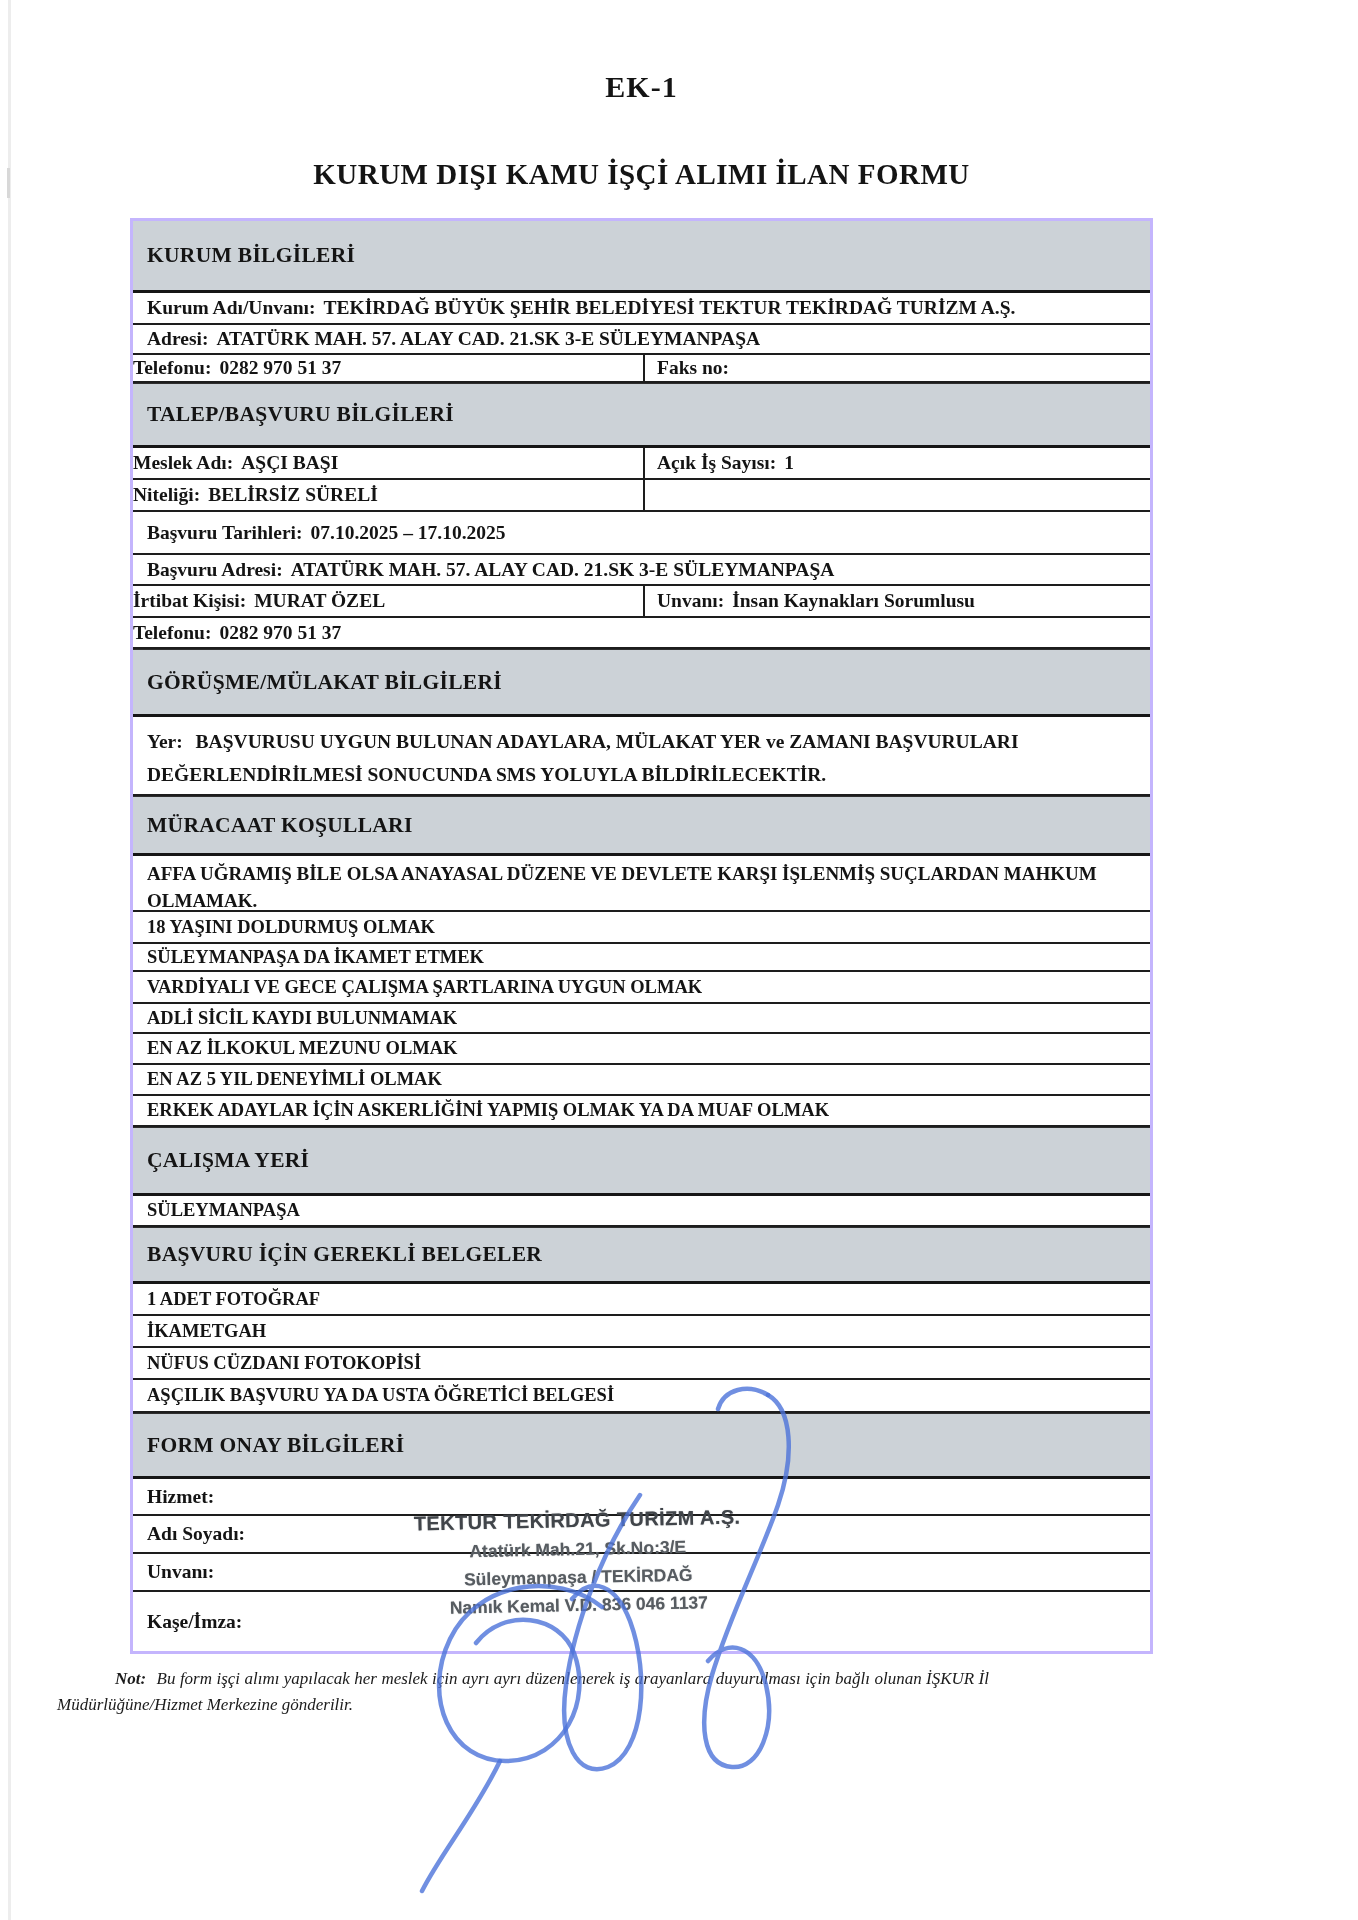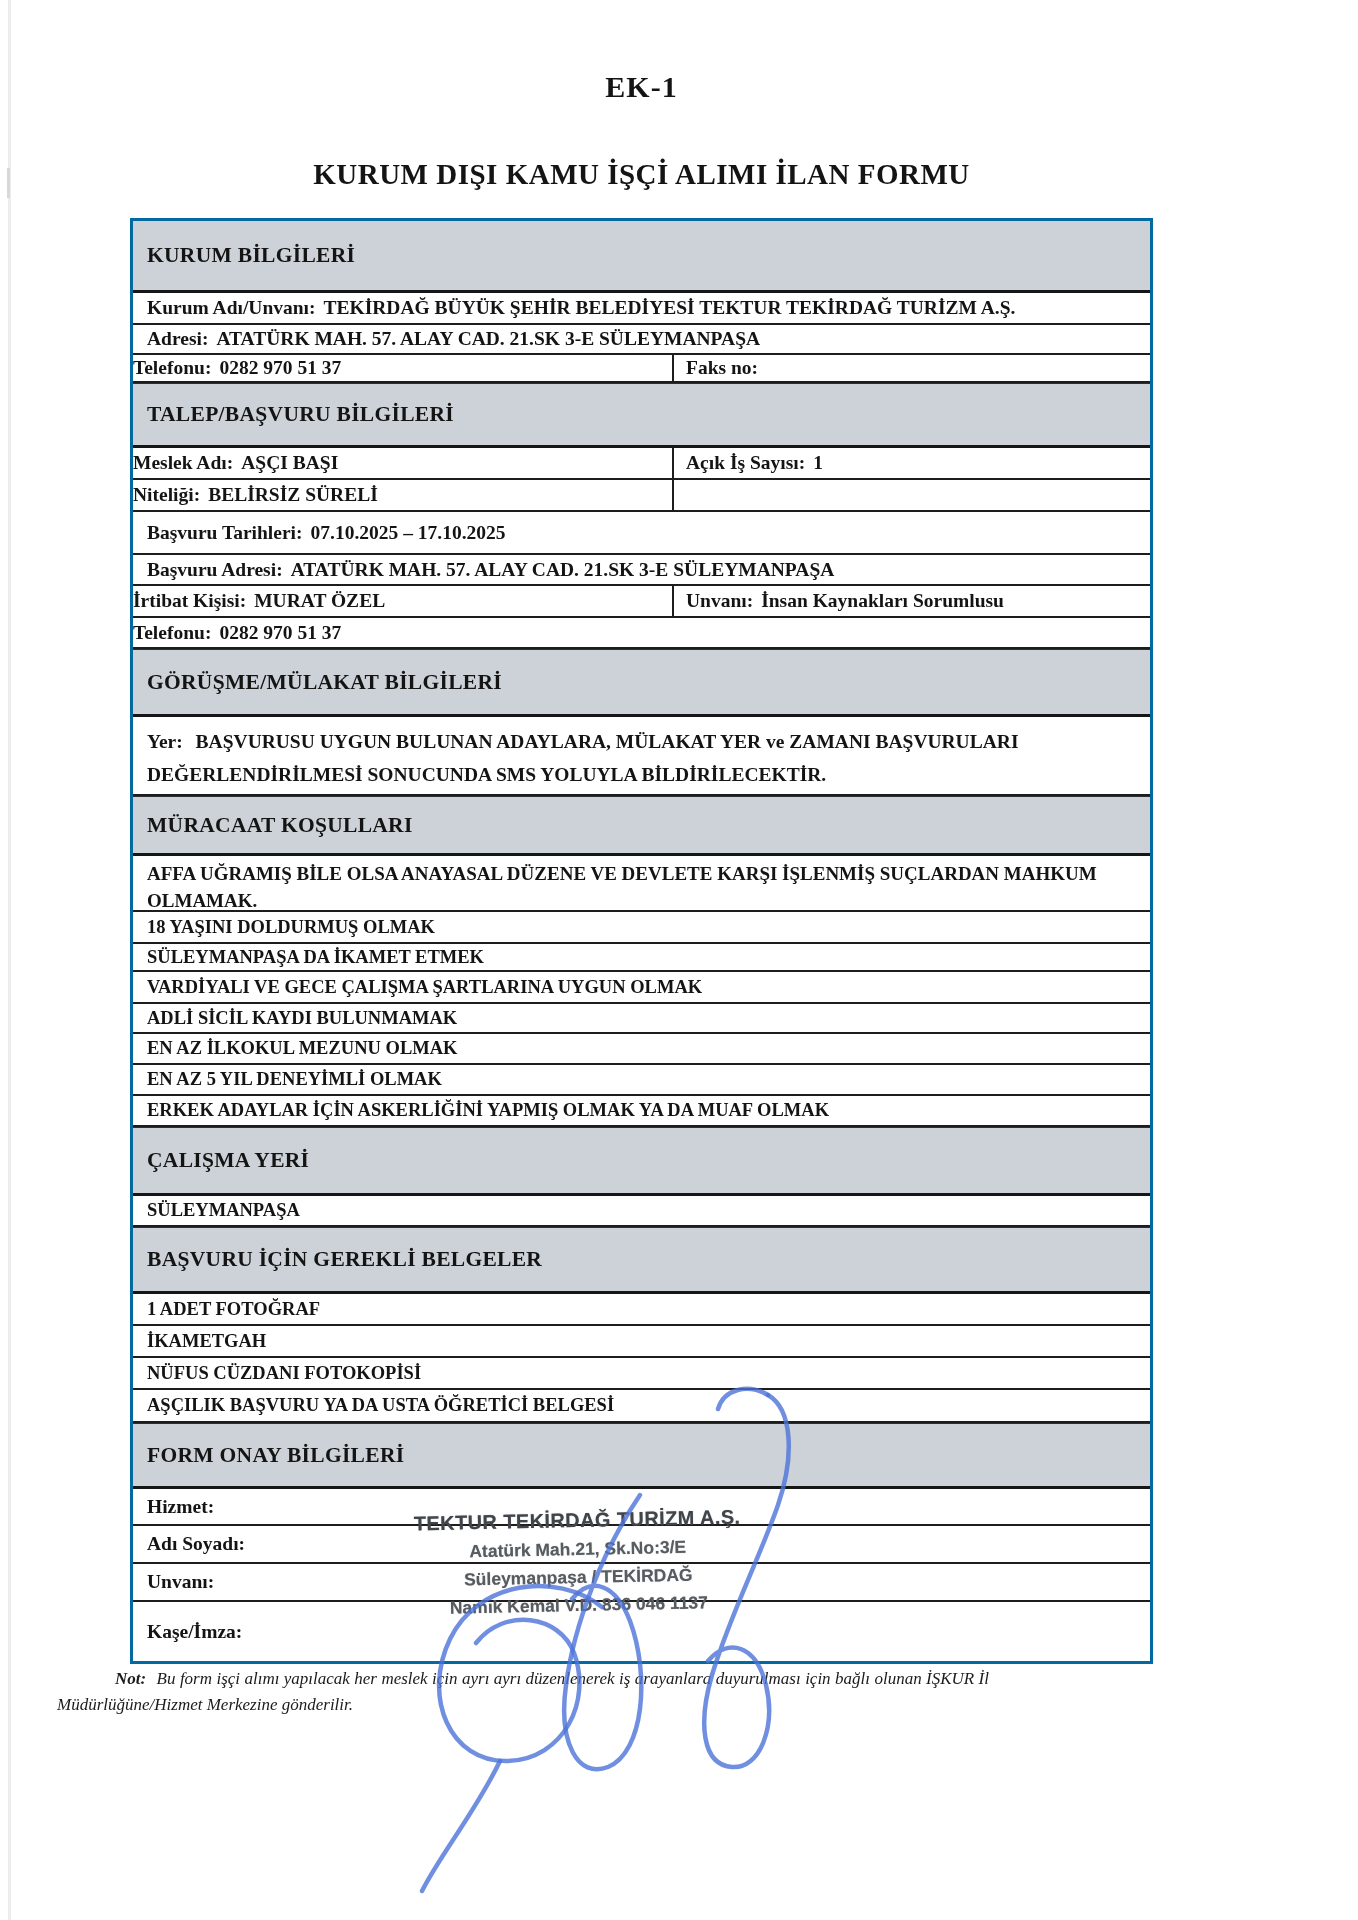--- a/index.html
+++ b/index.html
@@ -8,32 +8,32 @@
   *{box-sizing:border-box;}
 
   .streak{position:absolute;left:8px;top:0;width:3px;height:100%;background:#ededed;}
   .streak2{position:absolute;left:7px;top:168px;width:3px;height:30px;background:#d8d8d8;}
 
   .ek{position:absolute;top:70px;left:130px;width:1023px;text-align:center;
       font-size:30px;font-weight:700;letter-spacing:1px;}
   .title{position:absolute;top:158px;left:130px;width:1023px;text-align:center;
       font-size:29px;font-weight:700;letter-spacing:.5px;margin:0;}
 
-  .tbl{position:absolute;top:218px;left:130px;width:1023px;border:3px solid #0369a1;
+  .tbl{position:absolute;top:218px;left:130px;width:1023px;border:3px solid #c4b5fd;
        background:#fff;z-index:1;}
 
   .sect{background:#ccd2d7;display:flex;align-items:center;padding-left:14px;
         font-size:21.5px;font-weight:700;letter-spacing:.3px;
         border-bottom:3px solid #161616;border-top:1px solid #2e2e2e;}
   .t-row{display:flex;align-items:center;padding-left:14px;
         border-bottom:2px solid #1d1d1d;font-size:19.5px;font-weight:700;}
   .t-split{display:flex;align-items:stretch;border-bottom:2px solid #1d1d1d;
         font-size:19.5px;font-weight:700;}
   .cl{width:510px;display:flex;align-items:center;}
-  .cr{flex:1;display:flex;align-items:center;padding-left:12px;border-left:2px solid #1d1d1d;margin-left:29px;}
+  .cr{flex:1;display:flex;align-items:center;padding-left:12px;border-left:2px solid #1d1d1d;}
   .para{display:block;padding:8px 0 0 14px;line-height:33px;font-size:19.5px;
         font-weight:700;border-bottom:2px solid #1d1d1d;}
   .para.tight{line-height:27px;padding-top:4px;}
   .lbl{margin-right:8px;white-space:nowrap;}
   .nob{border-bottom:none;}
 
   .note{position:absolute;top:1666px;left:57px;width:932px;font-size:17px;
         font-style:italic;line-height:26px;text-align:justify;color:#1b1b1b;
         text-indent:58px;z-index:1;margin:0;}
   .note .np{font-weight:700;margin-right:6px;}
@@ -146,21 +146,21 @@
     <div class="t-row" style="height:30px;font-size:18.5px">ADLİ SİCİL KAYDI BULUNMAMAK</div>
     <div class="t-row" style="height:31px;font-size:18.5px">EN AZ İLKOKUL MEZUNU OLMAK</div>
     <div class="t-row" style="height:31px;font-size:18.5px">EN AZ 5 YIL DENEYİMLİ OLMAK</div>
     <div class="t-row" style="height:31px;font-size:18.5px">ERKEK ADAYLAR İÇİN ASKERLİĞİNİ YAPMIŞ OLMAK YA DA MUAF OLMAK</div>
 
     <div class="sect" style="height:69px">
       <span>ÇALIŞMA YERİ</span>
     </div>
     <div class="t-row" style="height:31px;font-size:18.5px">SÜLEYMANPAŞA</div>
 
-    <div class="sect" style="height:67px">
+    <div class="sect" style="height:57px">
       <span>BAŞVURU İÇİN GEREKLİ BELGELER</span>
     </div>
     <div class="t-row" style="height:32px;font-size:18.5px">1 ADET FOTOĞRAF</div>
     <div class="t-row" style="height:32px;font-size:18.5px">İKAMETGAH</div>
     <div class="t-row" style="height:32px;font-size:18.5px">NÜFUS CÜZDANI FOTOKOPİSİ</div>
     <div class="t-row" style="height:33px;font-size:18.5px">AŞÇILIK BAŞVURU YA DA USTA ÖĞRETİCİ BELGESİ</div>
 
     <div class="sect" style="height:66px">
       <span>FORM ONAY BİLGİLERİ</span>
     </div>

